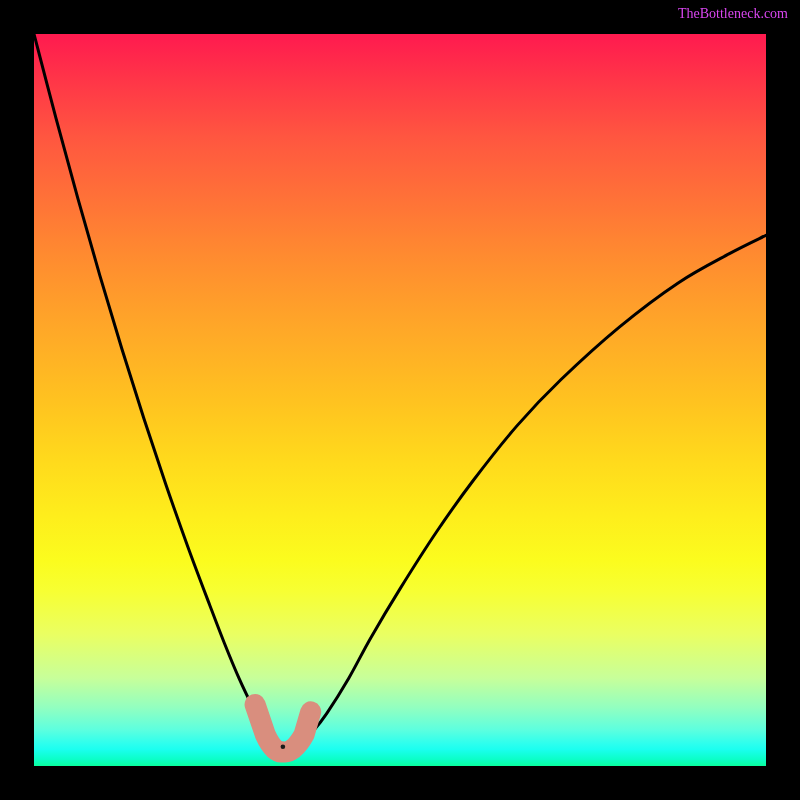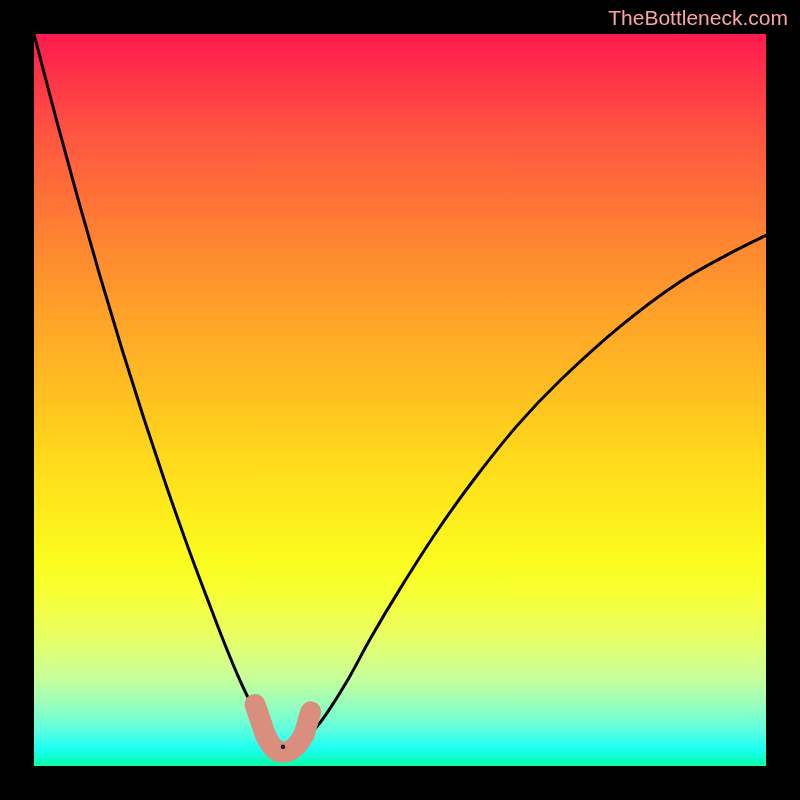--- a/index.html
+++ b/index.html
@@ -62,23 +62,23 @@
   .marker-layer {
     position: absolute;
     left: 0; top: 0;
     width: 732px; height: 732px;
     pointer-events: none;
   }
   .watermark {
     position: absolute;
     right: 12px;
     top: 6px;
-    color: #fca5a5;
-    font-family: Liberation Sans, sans-serif;
-    font-size: 21px;
+    color: #d946ef;
+    font-family: Liberation Serif, serif;
+    font-size: 14px;
     font-weight: 400;
     letter-spacing: 0px;
     user-select: none;
   }
 </style>
 </head>
 <body>
 
 <div class="frame">
 

